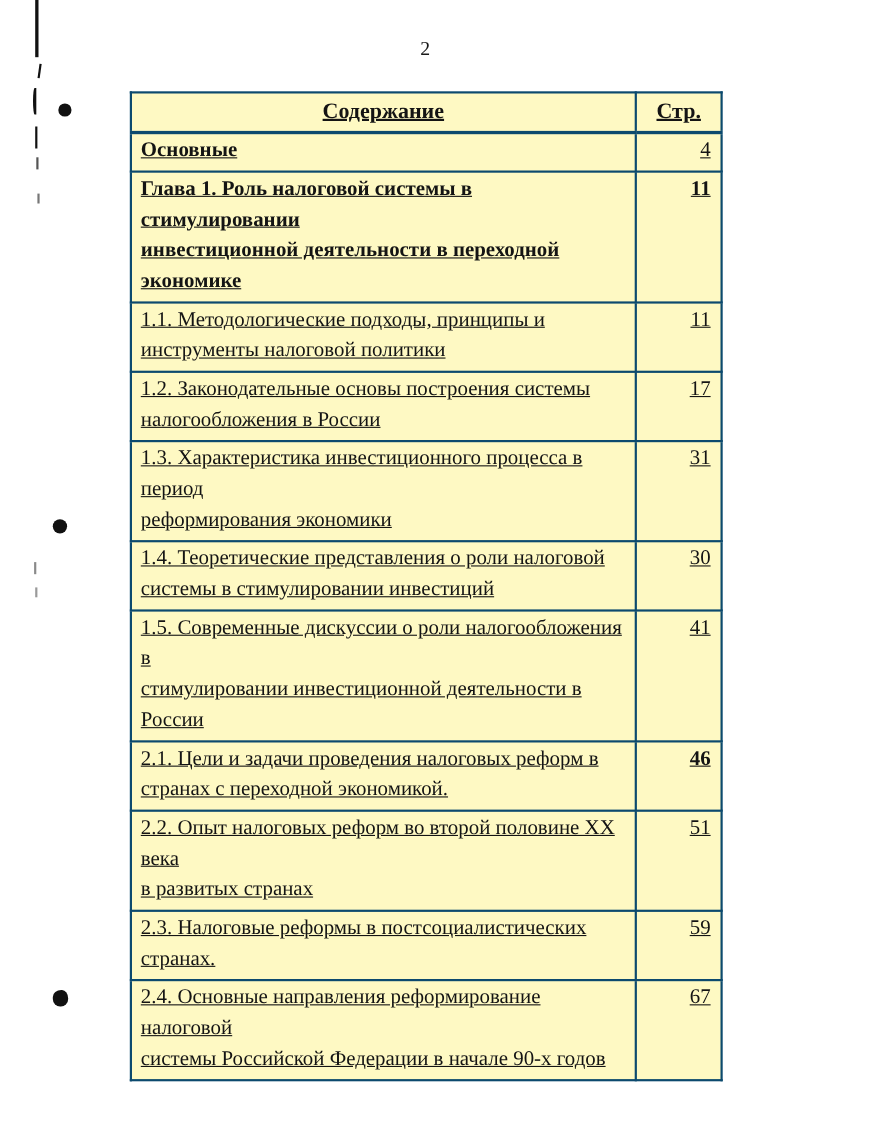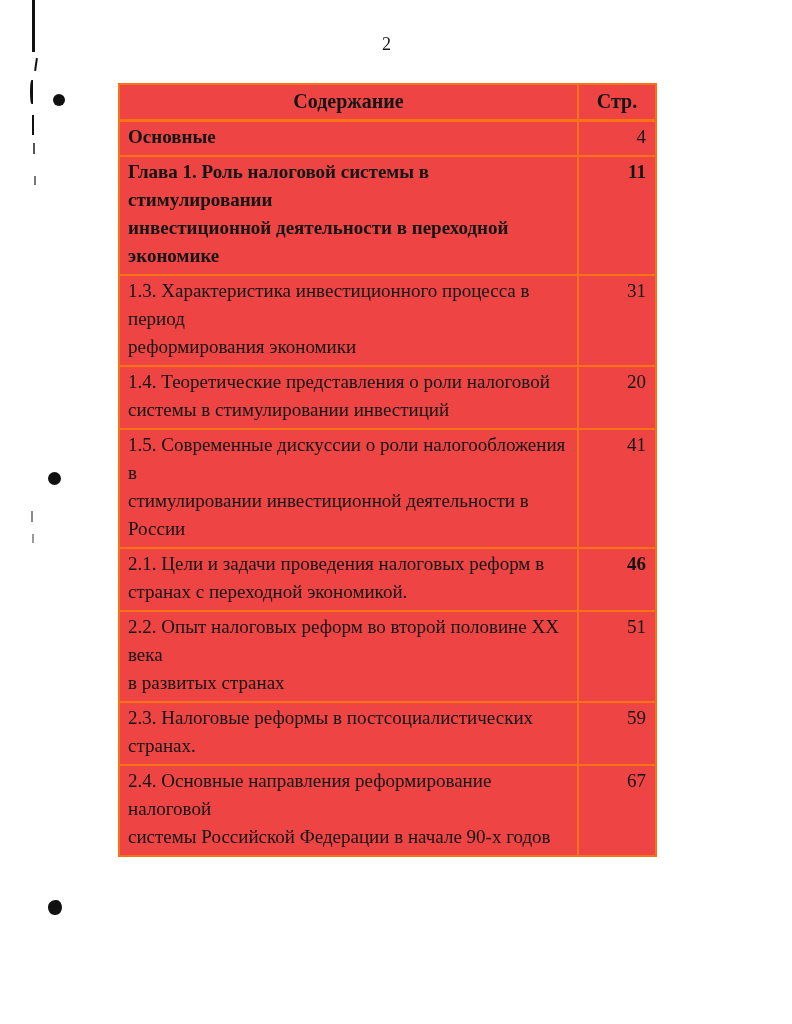--- a/index.html
+++ b/index.html
@@ -35,23 +35,24 @@
     width: 537px;
     border-collapse: collapse;
     table-layout: fixed;
     font-size: 19px;
     line-height: 28px;
     color: #141414;
   }
   table.toc col.c-title { width: 459px; }
   table.toc col.c-page  { width: 78px; }
   table.toc th, table.toc td {
-    border: 2px solid #f97316;
+    border: 2px solid #0c4a6e;
     vertical-align: top;
-    background: #ef4444;
+    background: #fef9c3;
+    text-decoration: underline;
   }
   table.toc thead th {
     font-size: 20px;
     font-weight: bold;
     text-align: center;
     padding: 2px 6px 4px 6px;
     border-bottom-width: 3px;
   }
   table.toc td.title-cell {
     padding: 1px 10px 4px 8px;
@@ -110,28 +111,38 @@
     <tr>
       <td class="title-cell b">Основные</td>
       <td class="page-cell">4</td>
     </tr>
     <tr>
       <td class="title-cell b">Глава 1. Роль налоговой системы в стимулировании
 инвестиционной деятельности в переходной экономике</td>
       <td class="page-cell b">11</td>
     </tr>
     <tr>
+      <td class="title-cell">1.1. Методологические подходы, принципы  и
+инструменты налоговой политики</td>
+      <td class="page-cell">11</td>
+    </tr>
+    <tr>
+      <td class="title-cell">1.2. Законодательные основы построения системы
+налогообложения в России</td>
+      <td class="page-cell">17</td>
+    </tr>
+    <tr>
       <td class="title-cell">1.3. Характеристика инвестиционного процесса в период
 реформирования экономики</td>
       <td class="page-cell">31</td>
     </tr>
     <tr>
       <td class="title-cell">1.4. Теоретические представления о роли налоговой
 системы в стимулировании инвестиций</td>
-      <td class="page-cell">20</td>
+      <td class="page-cell">30</td>
     </tr>
     <tr>
       <td class="title-cell">1.5. Современные дискуссии о роли налогообложения в
 стимулировании инвестиционной деятельности в России</td>
       <td class="page-cell">41</td>
     </tr>
     <tr>
       <td class="title-cell">2.1. Цели и задачи проведения налоговых реформ в
 странах с переходной экономикой.</td>
       <td class="page-cell b">46</td>

